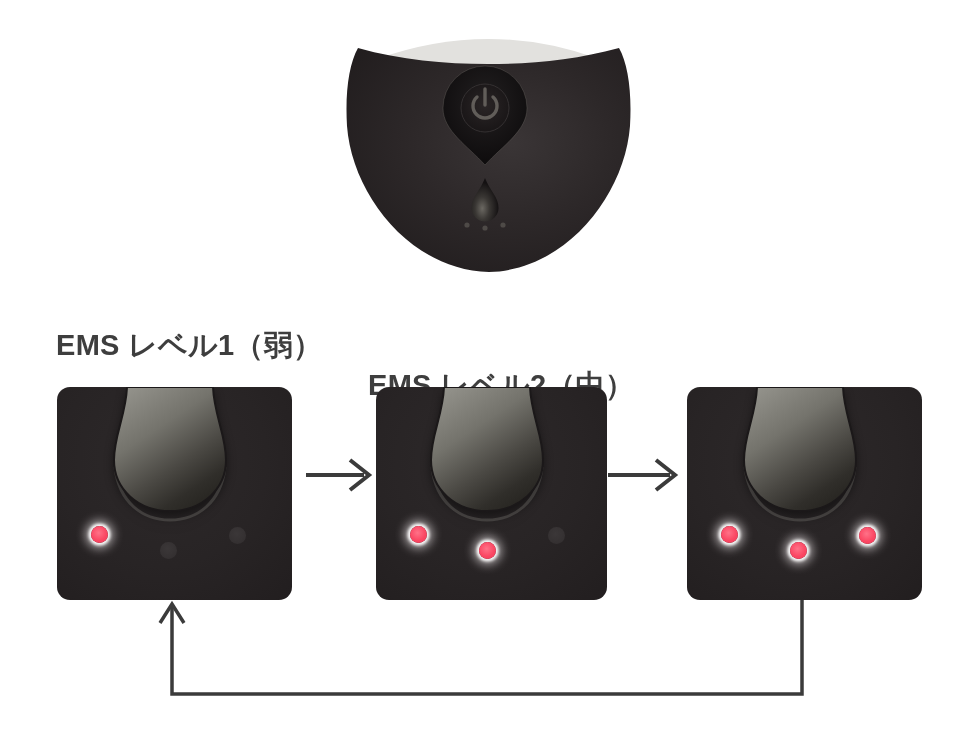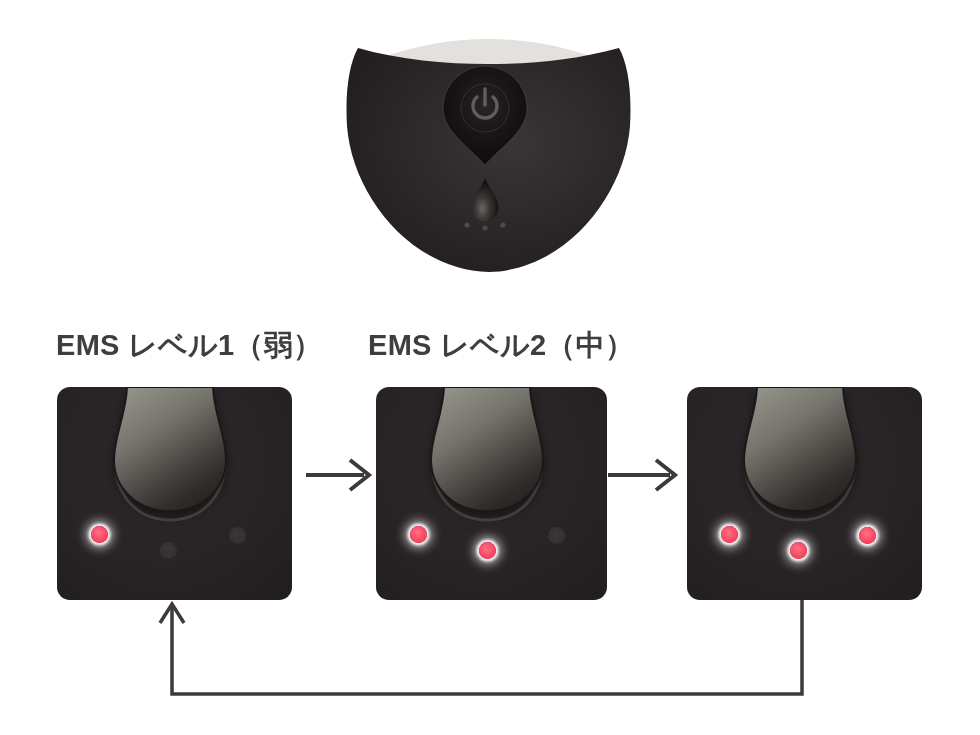--- a/index.html
+++ b/index.html
@@ -25,21 +25,21 @@
   .level-label {
     position: absolute;
     top: 326px;
     font-size: 29px;
     font-weight: bold;
     color: #3e3e3e;
     white-space: nowrap;
     letter-spacing: 0.3px;
   }
   .label-1 { left: 56px; }
-  .label-2 { left: 368px; }
+  .label-2 { left: 368px; margin-top: 40px; }
   .label-3 { left: 681px; }
 
   
   .panel {
     position: absolute;
     top: 387px;
     height: 213px;
     background: radial-gradient(circle at 45% 35%, #2d292a 0%, #282425 55%, #221e1f 100%);
     border-radius: 13px;
     overflow: hidden;

